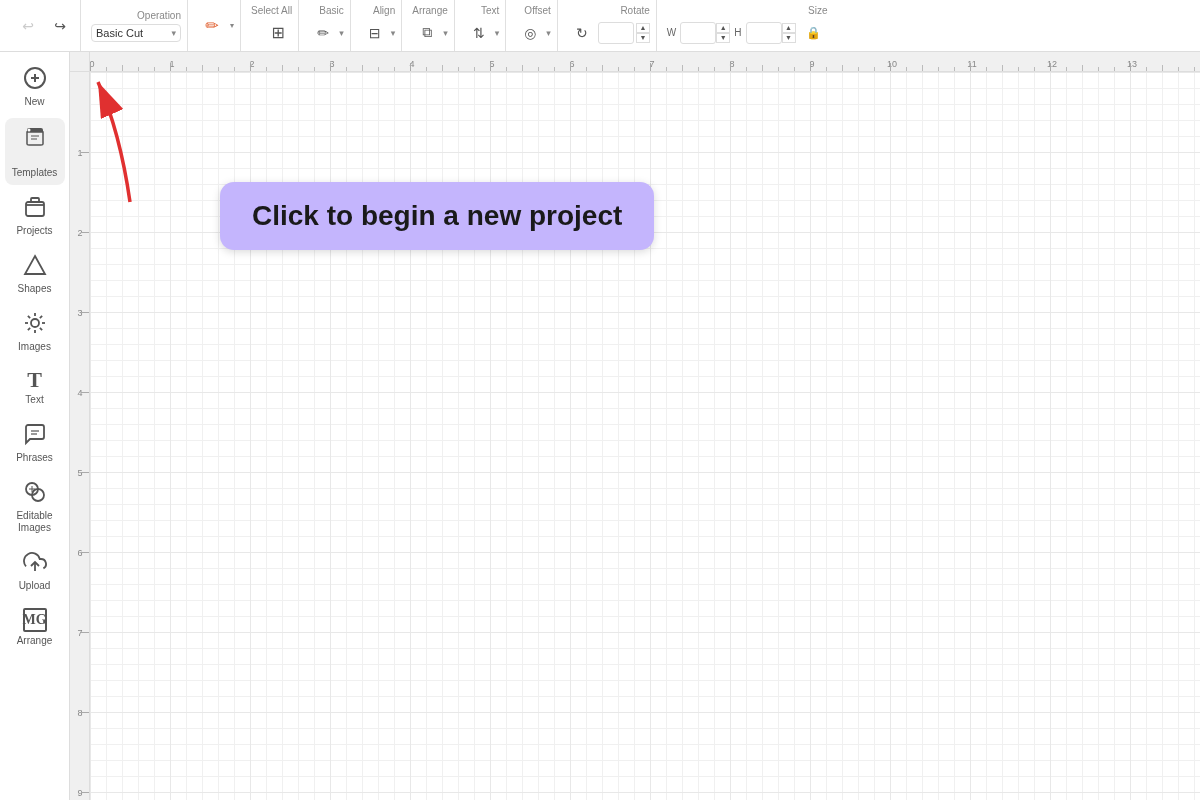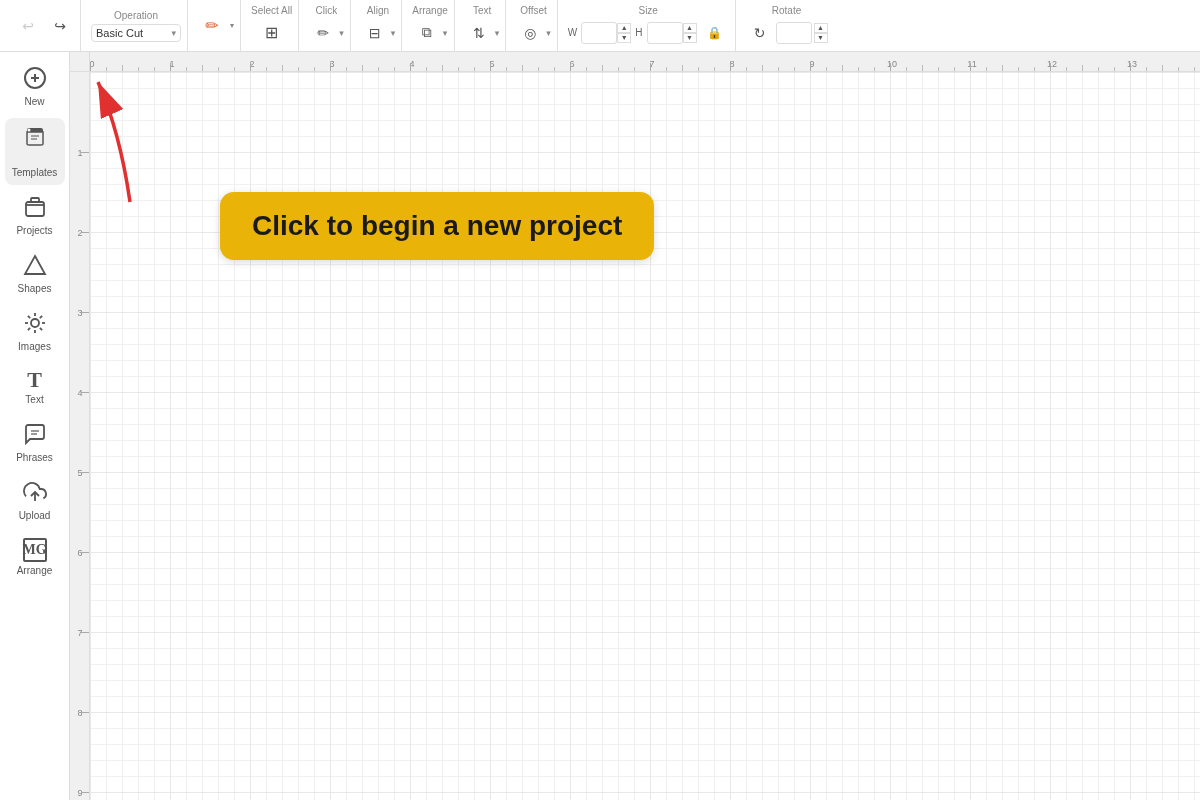--- a/index.html
+++ b/index.html
@@ -36,21 +36,21 @@
       background: transparent;
       cursor: pointer;
       border-radius: 4px;
       color: #555;
       font-size: 14px;
     }
     .toolbar-btn.disabled { color: #ccc; cursor: default; }
     .toolbar-section {
       display: flex;
       flex-direction: column;
-      align-items: center;
+      align-items: flex-end;
       gap: 2px;
       padding: 0 6px;
       border-right: 1px solid #e0e0e0;
       height: 100%;
       justify-content: center;
     }
     .toolbar-section:last-child { border-right: none; }
     .toolbar-select {
       background: white;
       border: 1px solid #ddd;
@@ -198,23 +198,23 @@
         linear-gradient(to right, #e8e8e8 1px, transparent 1px),
         linear-gradient(to bottom, #e8e8e8 1px, transparent 1px),
         linear-gradient(to right, #f0f0f0 1px, transparent 1px),
         linear-gradient(to bottom, #f0f0f0 1px, transparent 1px);
       background-size: 80px 80px, 80px 80px, 16px 16px, 16px 16px;
     }
 
     
     .tooltip-bubble {
       position: absolute;
-      top: 140px;
+      top: 130px;
       left: 150px;
-      background: #eab308;
+      background: #c4b5fd;
       border-radius: 14px;
       padding: 18px 32px;
       font-size: 28px;
       font-weight: 900;
       color: #1a1a1a;
       white-space: nowrap;
       box-shadow: 0 2px 8px rgba(0,0,0,0.15);
       z-index: 10;
     }
 
@@ -260,21 +260,21 @@
     <button class="toolbar-btn" style="color:#e06030; font-size:16px;">✏</button>
     <span style="font-size:8px;color:#888;">▾</span>
   </div>
 
   <div class="toolbar-section">
     <span class="section-label">Select All</span>
     <button class="toolbar-btn" style="font-size:16px;">⊞</button>
   </div>
 
   <div class="toolbar-section">
-    <span class="section-label">Click</span>
+    <span class="section-label">Basic</span>
     <div style="display:flex;align-items:center;gap:2px;">
       <button class="toolbar-btn" style="font-size:14px;">✏</button>
       <span style="font-size:9px;color:#888;">▾</span>
     </div>
   </div>
 
   <div class="toolbar-section">
     <span class="section-label">Align</span>
     <div style="display:flex;align-items:center;gap:2px;">
       <button class="toolbar-btn" style="font-size:14px;">⊟</button>
@@ -296,20 +296,32 @@
       <button class="toolbar-btn" style="font-size:14px;">⇅</button>
       <span style="font-size:9px;color:#888;">▾</span>
     </div>
   </div>
 
   <div class="toolbar-section">
     <span class="section-label">Offset</span>
     <div style="display:flex;align-items:center;gap:2px;">
       <button class="toolbar-btn" style="font-size:14px;">◎</button>
       <span style="font-size:9px;color:#888;">▾</span>
+    </div>
+  </div>
+
+  <div class="toolbar-section">
+    <span class="section-label">Rotate</span>
+    <div style="display:flex;align-items:center;gap:2px;">
+      <button class="toolbar-btn" style="font-size:14px;">↻</button>
+      <input class="toolbar-input" value="" style="width: 36px;">
+      <div class="toolbar-spinner">
+        <button class="spinner-btn">▲</button>
+        <button class="spinner-btn">▼</button>
+      </div>
     </div>
   </div>
 
   <div class="toolbar-section">
     <span class="section-label">Size</span>
     <div style="display:flex;align-items:center;gap:4px;">
       <span style="font-size:10px;color:#666;">W</span>
       <div style="display:flex;align-items:center;">
         <input class="toolbar-input" value="" style="width: 36px;">
         <div class="toolbar-spinner">
@@ -319,32 +331,20 @@
       </div>
       <span style="font-size:10px;color:#666;">H</span>
       <div style="display:flex;align-items:center;">
         <input class="toolbar-input" value="" style="width: 36px;">
         <div class="toolbar-spinner">
           <button class="spinner-btn">▲</button>
           <button class="spinner-btn">▼</button>
         </div>
       </div>
       <button class="toolbar-btn" style="font-size:12px;">🔒</button>
-    </div>
-  </div>
-
-  <div class="toolbar-section">
-    <span class="section-label">Rotate</span>
-    <div style="display:flex;align-items:center;gap:2px;">
-      <button class="toolbar-btn" style="font-size:14px;">↻</button>
-      <input class="toolbar-input" value="" style="width: 36px;">
-      <div class="toolbar-spinner">
-        <button class="spinner-btn">▲</button>
-        <button class="spinner-btn">▼</button>
-      </div>
     </div>
   </div>
 
 </div>
 
 <div class="main">
 
   <div class="sidebar">
 
     <div class="sidebar-item">
@@ -417,20 +417,31 @@
       <div class="sidebar-icon">
         <svg width="24" height="24" viewBox="0 0 24 24" fill="none" stroke="#555" stroke-width="1.8">
           <path d="M21 15a2 2 0 0 1-2 2H7l-4 4V5a2 2 0 0 1 2-2h14a2 2 0 0 1 2 2z"></path>
           <line x1="8" y1="9" x2="16" y2="9" stroke-width="1.2"></line>
           <line x1="8" y1="12" x2="14" y2="12" stroke-width="1.2"></line>
         </svg>
       </div>
       <span class="sidebar-label">Phrases</span>
     </div>
 
+    <div class="sidebar-item">
+      <div class="sidebar-icon">
+        <svg width="24" height="24" viewBox="0 0 24 24" fill="none" stroke="#555" stroke-width="1.8">
+          <circle cx="9" cy="9" r="6"></circle>
+          <circle cx="15" cy="15" r="6"></circle>
+          <line x1="6" y1="9" x2="12" y2="9" stroke-width="1"></line>
+          <line x1="9" y1="6" x2="9" y2="12" stroke-width="1"></line>
+        </svg>
+      </div>
+      <span class="sidebar-label">Editable Images</span>
+    </div>
 
     <div class="sidebar-item">
       <div class="sidebar-icon">
         <svg width="24" height="24" viewBox="0 0 24 24" fill="none" stroke="#555" stroke-width="1.8">
           <polyline points="16 16 12 12 8 16"></polyline>
           <line x1="12" y1="12" x2="12" y2="21"></line>
           <path d="M20.39 18.39A5 5 0 0 0 18 9h-1.26A8 8 0 1 0 3 16.3"></path>
         </svg>
       </div>
       <span class="sidebar-label">Upload</span>

